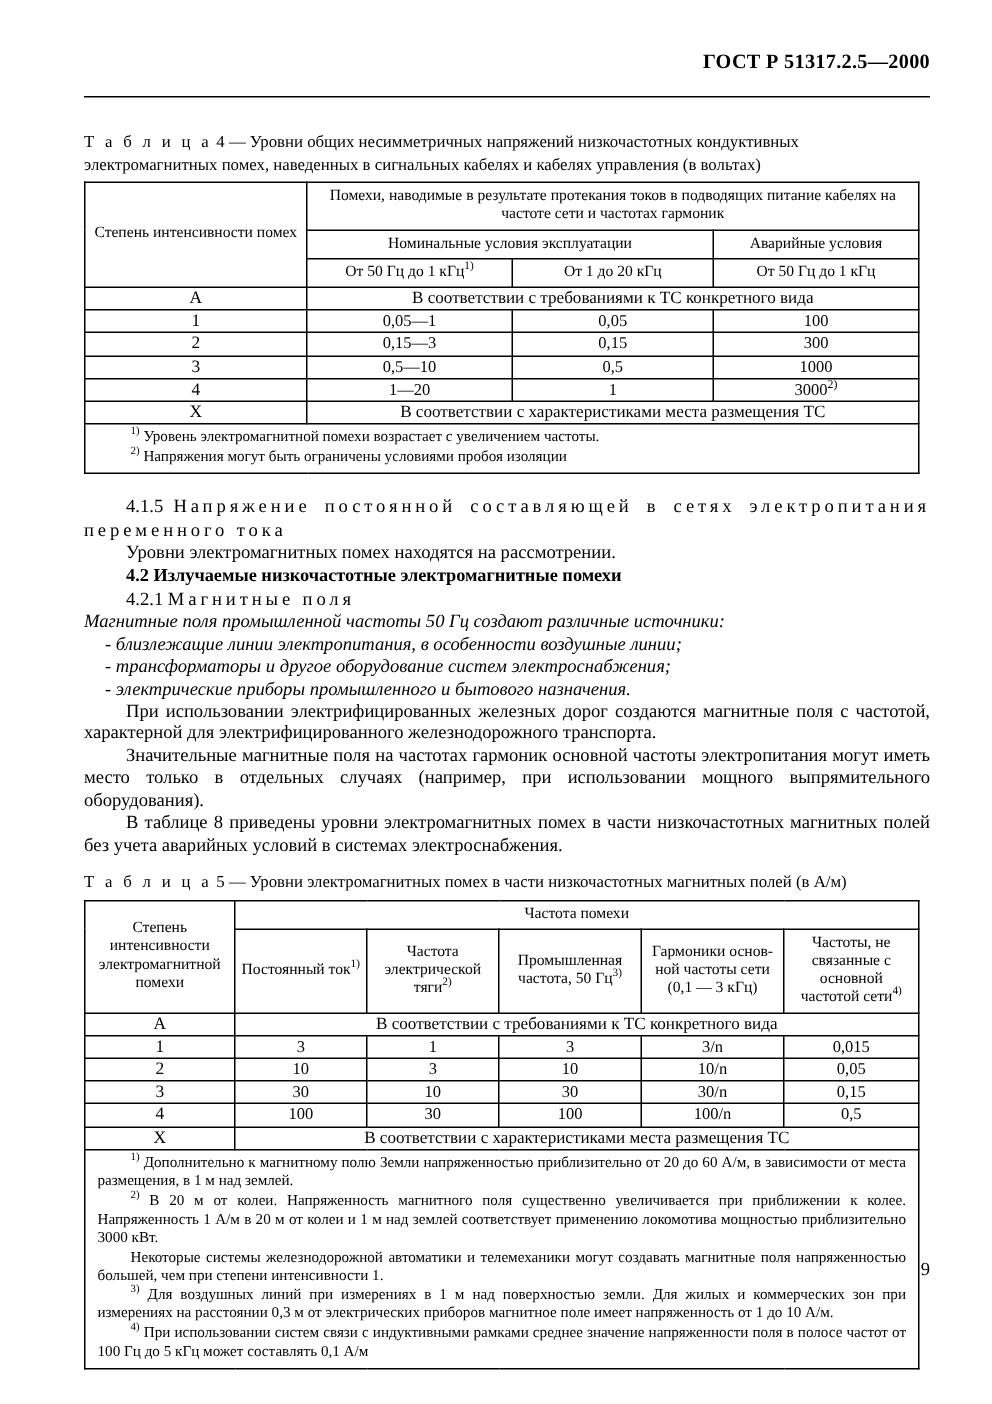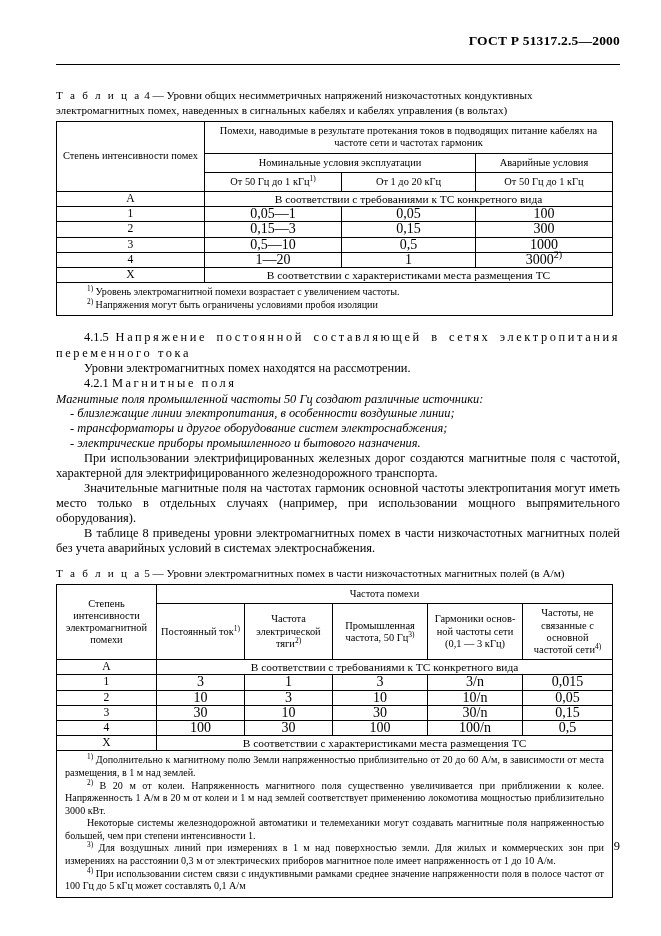--- a/index.html
+++ b/index.html
@@ -107,21 +107,21 @@
     line-height: 12.2px;
   }
   table.gost td.hd {
     padding: 3px 4px;
   }
   table.gost td.rowlab {
     font-size: 11.6px;
     padding: 1px 3px;
   }
   table.gost td.val {
-    font-size: 14px;
+    font-size: 11px;
     padding: 1px 3px;
   }
   table.gost td.wide {
     font-size: 11.4px;
     padding: 1px 3px;
   }
   table.gost td.notes {
     text-align: left;
     font-size: 10.1px;
     line-height: 12.6px;
@@ -228,20 +228,21 @@
             <p><sup>2)</sup> <span>Напряжения могут быть ограничены условиями пробоя изоляции</span></p>
           </td>
         </tr>
       </tbody>
     </table>
 
     <div class="gap14"></div>
 
     <p class="head-num"><span>4.1.5</span> <span class="sp">Напряжение постоянной составляющей в сетях электропитания переменного тока</span></p>
     <p class="body">Уровни электромагнитных помех находятся на рассмотрении.</p>
+    <p class="bold">4.2  Излучаемые низкочастотные электромагнитные помехи</p>
     <p class="head-num"><span>4.2.1</span> <span class="sp">Магнитные поля</span></p>
     <p class="body noind">Магнитные поля промышленной частоты 50 Гц создают различные источники:</p>
     <p class="body list">- близлежащие линии электропитания, в особенности воздушные линии;</p>
     <p class="body list">- трансформаторы и другое оборудование систем электроснабжения;</p>
     <p class="body list">- электрические приборы промышленного и бытового назначения.</p>
     <p class="body">При использовании электрифицированных железных дорог создаются магнитные поля с частотой, характерной для электрифицированного железнодорожного транспорта.</p>
     <p class="body">Значительные магнитные поля на частотах гармоник основной частоты электропитания могут иметь место только в отдельных случаях (например, при использовании мощного выпрямительного оборудования).</p>
     <p class="body">В таблице 8 приведены уровни электромагнитных помех в части низкочастотных магнитных полей без учета аварийных условий в системах электроснабжения.</p>
 
     <div class="gap10"></div>

